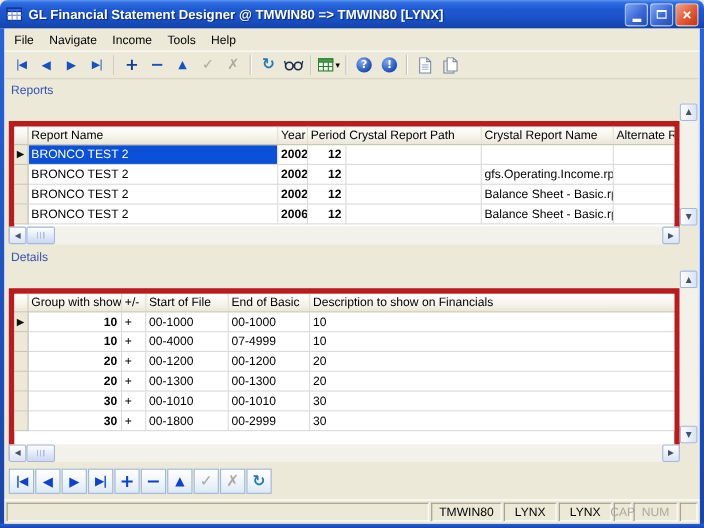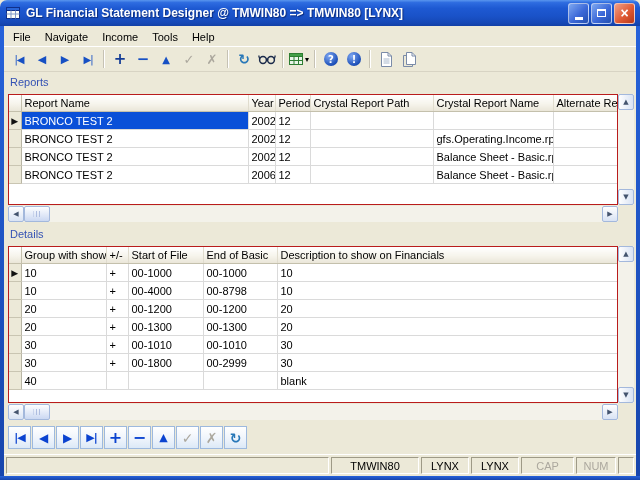--- a/index.html
+++ b/index.html
@@ -30,31 +30,31 @@
   .menu-item{padding:3px 7px;}
   .toolbar{position:absolute;left:0;top:20px;width:100%;height:26px;box-sizing:border-box;
     border-top:1px solid #FFFFFF;border-bottom:1px solid #D8D4C4;display:flex;align-items:center;padding-left:4px;gap:1px;}
   .tbtn{width:22px;height:20px;display:flex;align-items:center;justify-content:center;font-family:"DejaVu Sans",sans-serif;}
   .tool-sep{width:1px;height:18px;background:#C6C2B4;border-right:1px solid #fff;margin:0 3px;}
   .circle-icon{width:14px;height:14px;border-radius:50%;display:flex;align-items:center;justify-content:center;
     background:radial-gradient(circle at 35% 30%,#7FA8F2,#1C4FB8 70%,#123A90);color:#fff;font-size:10px;font-weight:bold;}
   
   .section-label{position:absolute;color:var(--link-blue,#3452B4);cursor:pointer;}
   
-  .grid{position:absolute;background:#fff;border:1px solid #b91c1c;box-sizing:border-box;overflow:hidden;}
+  .grid{position:absolute;background:#fff;border:5px solid #b91c1c;box-sizing:border-box;overflow:hidden;margin-top:16px;}
   .grid table{border-collapse:collapse;table-layout:fixed;width:608px;font-size:11px;}
   .grid th{background:linear-gradient(180deg,#FFFFFF 0%,#F6F4EC 55%,#EAE6D8 100%);
     border-right:1px solid #E0DCCE;border-bottom:1px solid #C4C0AC;height:16px;padding:0 3px;
     font-weight:normal;text-align:left;white-space:nowrap;overflow:hidden;}
   .grid th.rowsel-h{border-right:1px solid #C4C0AC;}
   .grid td{border-right:1px solid #DADADA;border-bottom:1px solid #DADADA;height:17px;padding:0 3px;
     white-space:nowrap;overflow:hidden;background:#fff;}
   .grid td.rowsel{background:#ECE9D8;border-right:1px solid #B8B5A5;border-bottom:1px solid #C9C5B2;
     text-align:center;padding:0;font-size:9px;font-family:"DejaVu Sans",sans-serif;color:#111;}
-  .grid td.num{text-align:left;}
+  .grid td.num{text-align:right;font-weight:bold;}
   .grid td.sel{background:var(--selection-blue,#0A50D8);color:#fff;}
   
   .hscroll{position:absolute;height:16px;display:flex;background:#F3F2EA;}
   .vscroll{position:absolute;width:16px;display:flex;flex-direction:column;background:#F3F2EA;}
   .sb-btn{flex:none;width:16px;height:16px;display:flex;align-items:center;justify-content:center;
     font-size:7px;color:#44546E;font-family:"DejaVu Sans",sans-serif;
     background:linear-gradient(180deg,#FEFEFE,#D9E3F4);border:1px solid #A3B8DC;border-radius:2px;box-sizing:border-box;}
   .vscroll .sb-btn{background:linear-gradient(90deg,#FEFEFE,#D9E3F4);}
   .sb-track{flex:1;background:#F3F2EA;}
   .sb-thumb{flex:none;width:26px;background:linear-gradient(180deg,#FDFEFF,#CBD8F2);
@@ -295,21 +295,21 @@
               <td>+</td>
               <td>00-1000</td>
               <td>00-1000</td>
               <td>10</td>
             </tr>
             <tr>
               <td class="rowsel"></td>
               <td class="num">10</td>
               <td>+</td>
               <td>00-4000</td>
-              <td>00-8798</td>
+              <td>07-4999</td>
               <td>10</td>
             </tr>
             <tr>
               <td class="rowsel"></td>
               <td class="num">20</td>
               <td>+</td>
               <td>00-1200</td>
               <td>00-1200</td>
               <td>20</td>
             </tr>
@@ -329,28 +329,20 @@
               <td>00-1010</td>
               <td>30</td>
             </tr>
             <tr>
               <td class="rowsel"></td>
               <td class="num">30</td>
               <td>+</td>
               <td>00-1800</td>
               <td>00-2999</td>
               <td>30</td>
-            </tr>
-            <tr>
-              <td class="rowsel"></td>
-              <td class="num">40</td>
-              <td></td>
-              <td></td>
-              <td></td>
-              <td>blank</td>
             </tr>
           </tbody>
       </table>
     </div>
     <div class="vscroll" style="left:614px;top:220px;height:157px;">
       <div class="sb-btn">▲</div>
       <div class="sb-track"></div>
       <div class="sb-btn">▼</div>
     </div>
     <div class="hscroll" style="left:4px;top:378px;width:610px;">
@@ -387,21 +379,21 @@
         </span>
         <span class="nav-btn">
           <span style="display: flex; align-items: center; color: rgb(172, 168, 158); font-size: 14px; font-weight: bold;">✗</span>
         </span>
         <span class="nav-btn">
           <span style="display: flex; align-items: center; color: rgb(40, 120, 184); font-size: 14px; font-weight: bold;">↻</span>
         </span>
       </div>
     <div class="statusbar" id="statusbar">
         <div class="status-panel spacer"></div>
-        <div class="status-panel" style="width: 88px;">TMWIN80</div>
+        <div class="status-panel" style="width: 64px;">TMWIN80</div>
         <div class="status-panel" style="width: 48px;">LYNX</div>
         <div class="status-panel" style="width: 48px;">LYNX</div>
-        <div class="status-panel dim" style="width: 53px;">CAP</div>
+        <div class="status-panel dim" style="width: 16px;">CAP</div>
         <div class="status-panel dim" style="width: 40px;">NUM</div>
         <div class="status-panel" style="width: 16px;"></div>
       </div>
   </div>
 </div>
 
 </body></html>

